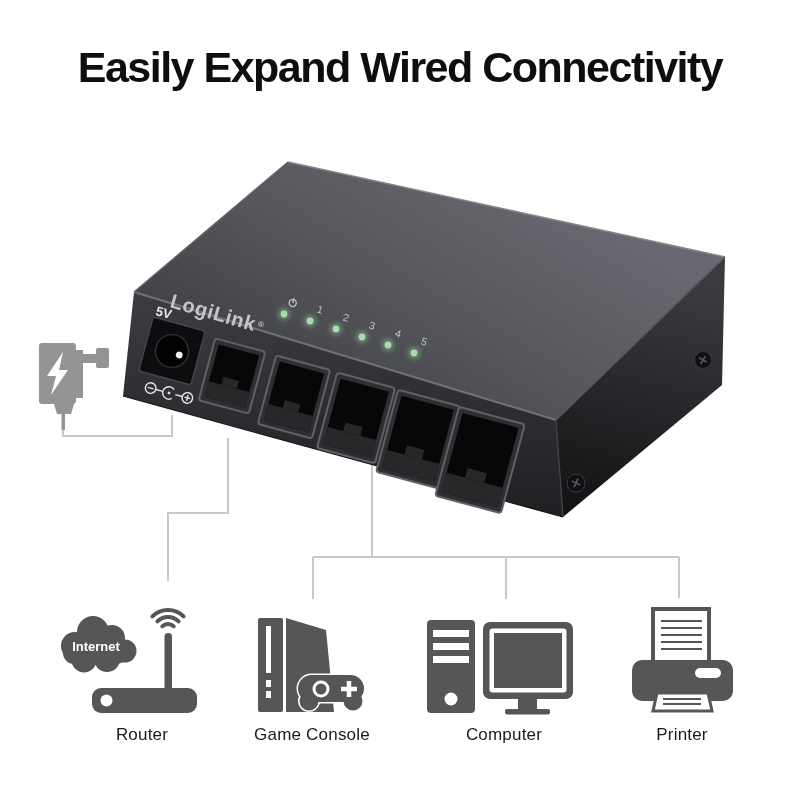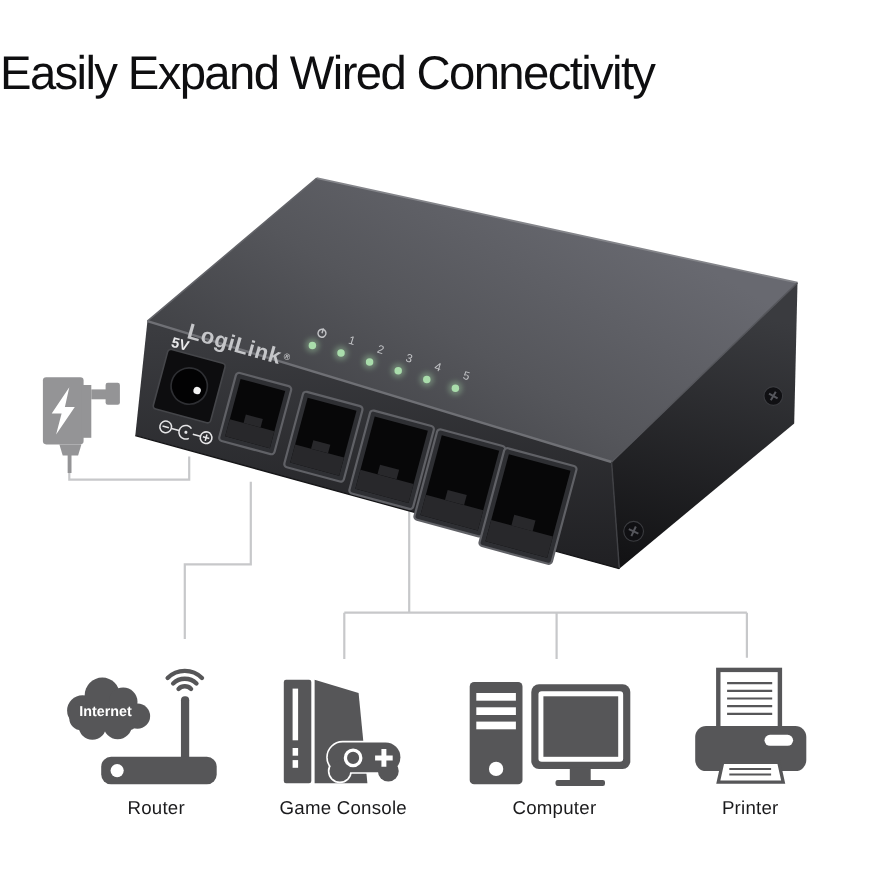--- a/index.html
+++ b/index.html
@@ -1,19 +1,19 @@
 <!DOCTYPE html>
 <html><head>
 <meta charset="utf-8">
 <style>
   html,body{margin:0;padding:0;background:#ffffff;}
   #stage{position:relative;width:800px;height:800px;background:#ffffff;overflow:hidden;
          font-family:"Liberation Sans",sans-serif;}
-  #title{position:absolute;top:44px;left:0;width:800px;margin:0;text-align:left;
-         font-size:43px;line-height:1.1;font-weight:normal;letter-spacing:-1.5px;color:#0e0e10;}
+  #title{position:absolute;top:44px;left:0;width:800px;margin:0;text-align:center;
+         font-size:43px;line-height:1.1;font-weight:bold;letter-spacing:-1.5px;color:#0e0e10;}
   #scene{position:absolute;left:0;top:0;}
   .dev-label{font-size:17px;fill:#1a1a1c;letter-spacing:.2px;}
   .led-label{font-size:10.5px;fill:#c2c3c6;}
   .panel-label{font-size:13px;font-weight:bold;fill:#e9e9eb;}
   .brand-text{font-size:20px;font-weight:bold;letter-spacing:.6px;fill:#c5c6c9;}
   .badge-text{font-size:13px;font-weight:bold;fill:#ffffff;}
 </style>
 </head>
 <body>
 

